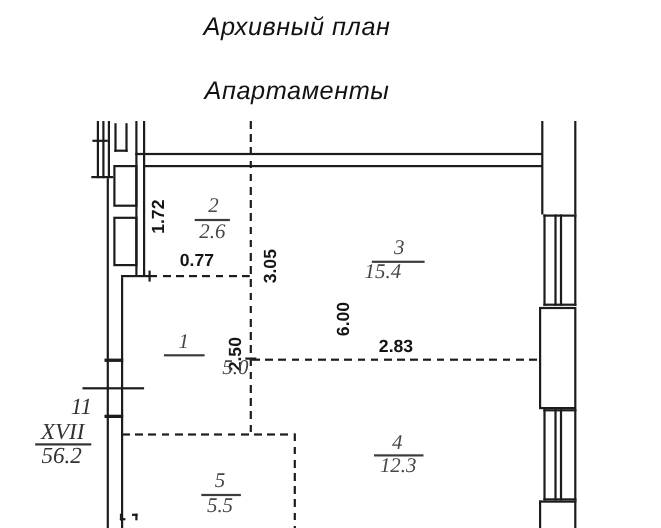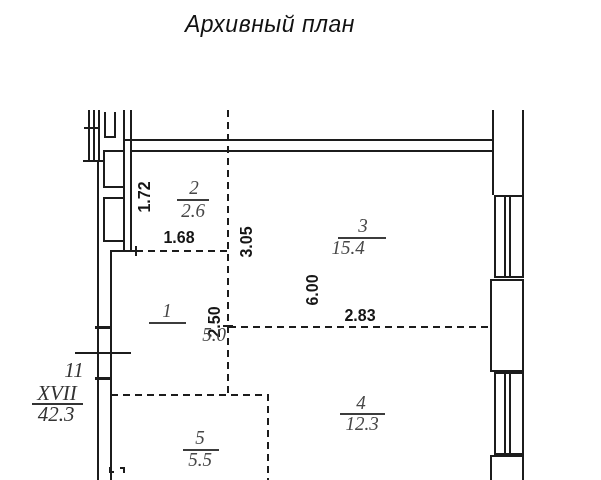--- a/index.html
+++ b/index.html
@@ -28,20 +28,21 @@
   .cmark{position:absolute;width:5px;height:6px;box-sizing:border-box;}
   .cmark.a{border-left:2px solid #1c1c1c;border-bottom:2px solid #1c1c1c;}
   .cmark.b{border-right:2px solid #1c1c1c;border-top:2px solid #1c1c1c;}
 </style>
 </head>
 <body>
 
 <div class="canvas">
 
   <div class="title" style="left:270px;top:11px;">Архивный план</div>
+  <div class="title" style="left:270px;top:69px;">Апартаменты</div>
 
   <div class="vl" style="left:88px;top:110px;height:52px;"></div>
   <div class="vl" style="left:93px;top:110px;height:52px;"></div>
   <div class="vl" style="left:98px;top:110px;height:52px;"></div>
   <div class="hl" style="left:84px;top:127px;width:14px;"></div>
   <div class="hl" style="left:83px;top:160px;width:24px;"></div>
   <div class="vl" style="left:104px;top:112px;height:26px;"></div>
   <div class="vl" style="left:114px;top:112px;height:26px;"></div>
   <div class="hl" style="left:104px;top:136px;width:12px;"></div>
 
@@ -90,21 +91,21 @@
   <div class="hd" style="left:229px;top:326px;width:262px;"></div>
   <div class="hd" style="left:111px;top:394px;width:157px;"></div>
   <div class="vd" style="left:267px;top:394px;height:86px;"></div>
   <div class="vl" style="left:135px;top:246px;height:10px;"></div>
   <div class="hl" style="left:223px;top:325px;width:10px;"></div>
 
   <div class="cmark a" style="left:109px;top:467px;"></div>
   <div class="cmark b" style="left:120px;top:467px;"></div>
 
   <div class="dim rot" style="left:145px;top:197px;">1.72</div>
-  <div class="dim" style="left:179px;top:238px;">1.68</div>
+  <div class="dim" style="left:179px;top:238px;">0.77</div>
   <div class="dim rot" style="left:247px;top:242px;">3.05</div>
   <div class="dim rot" style="left:215px;top:322px;">2.50</div>
   <div class="dim rot" style="left:313px;top:290px;">6.00</div>
   <div class="dim" style="left:360px;top:316px;">2.83</div>
 
   <div class="rlabel" style="left:167px;top:311px;">1</div>
   <div class="fline" style="left:149px;top:322px;width:37px;"></div>
   <div class="rlabel" style="left:166px;top:335px;margin-left:48px;">5.0</div>
 
   <div class="rlabel" style="left:194px;top:188px;">2</div>
@@ -119,15 +120,15 @@
   <div class="fline" style="left:340px;top:413px;width:45px;"></div>
   <div class="rlabel" style="left:362px;top:424px;">12.3</div>
 
   <div class="rlabel" style="left:200px;top:438px;">5</div>
   <div class="fline" style="left:183px;top:449px;width:36px;"></div>
   <div class="rlabel" style="left:200px;top:460px;">5.5</div>
 
   <div class="mark" style="left:74px;top:334px;margin-top:36px;">11</div>
   <div class="mark" style="left:57px;top:393px;">XVII</div>
   <div class="fline" style="left:32px;top:403px;width:51px;background:#333333;"></div>
-  <div class="mark" style="left:56px;top:414px;">42.3</div>
+  <div class="mark" style="left:56px;top:414px;">56.2</div>
 
 </div>
 
 </body></html>

